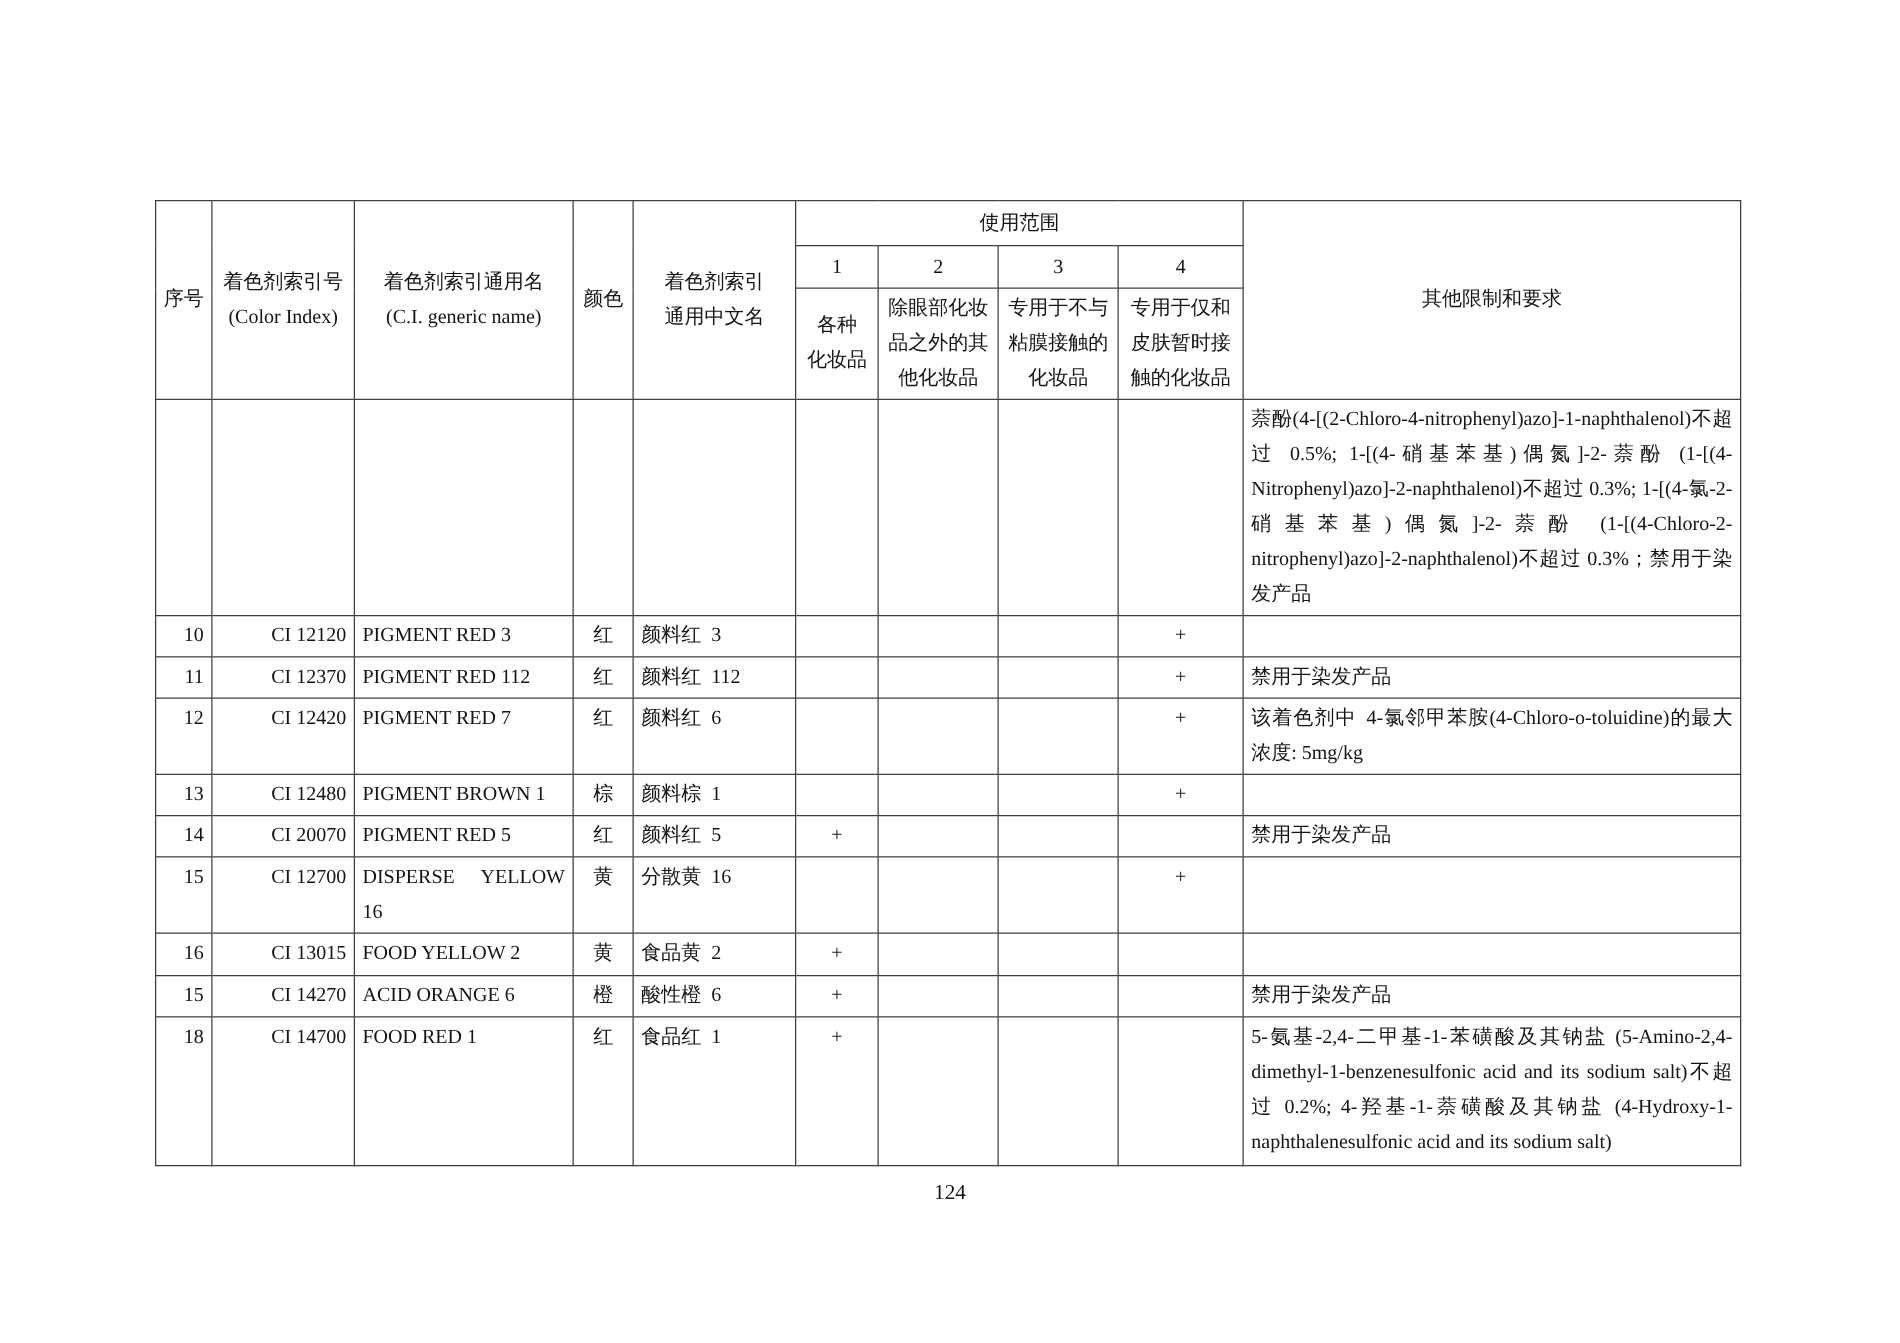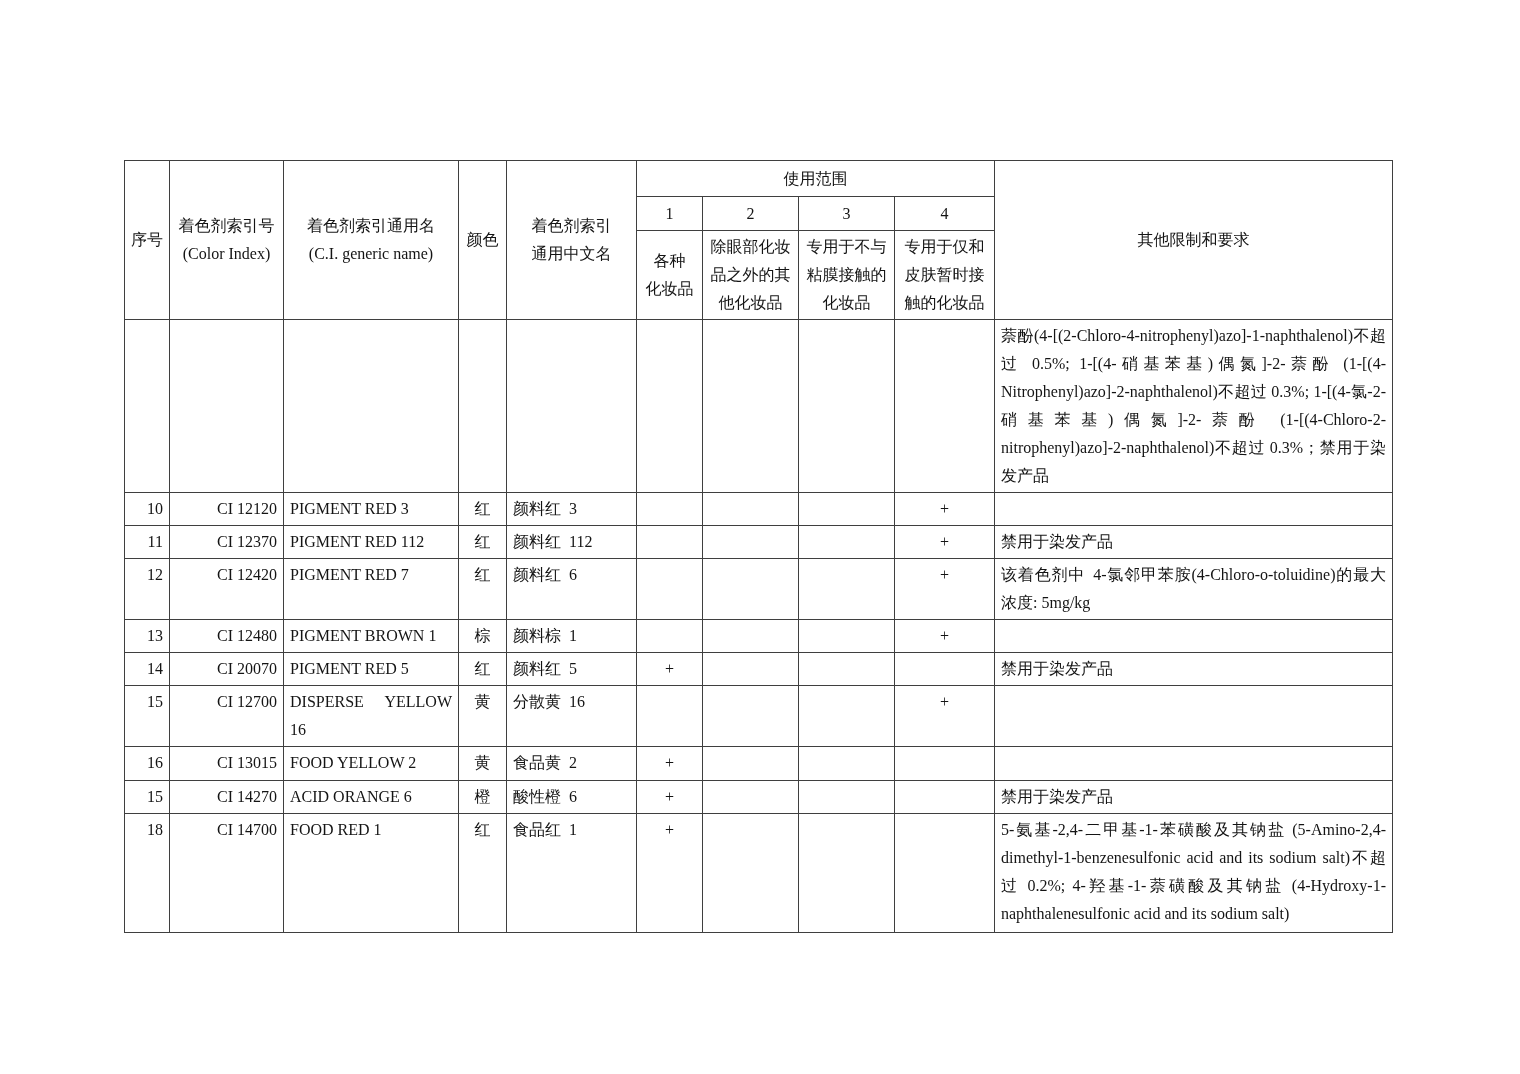--- a/index.html
+++ b/index.html
@@ -240,13 +240,14 @@
         <td class="c-scope">+</td>
         <td class="c-scope"></td>
         <td class="c-scope"></td>
         <td class="c-scope"></td>
         <td class="c-restr">5-氨基-2,4-二甲基-1-苯磺酸及其钠盐 (5-Amino-2,4-dimethyl-1-benzenesulfonic acid and its sodium salt)不超过 0.2%; 4-羟基-1-萘磺酸及其钠盐 (4-Hydroxy-1-naphthalenesulfonic acid and its sodium salt)</td>
       </tr>
 
     </tbody>
   </table>
 
+  <div class="page-num">124</div>
 </div>
 
 </body></html>

